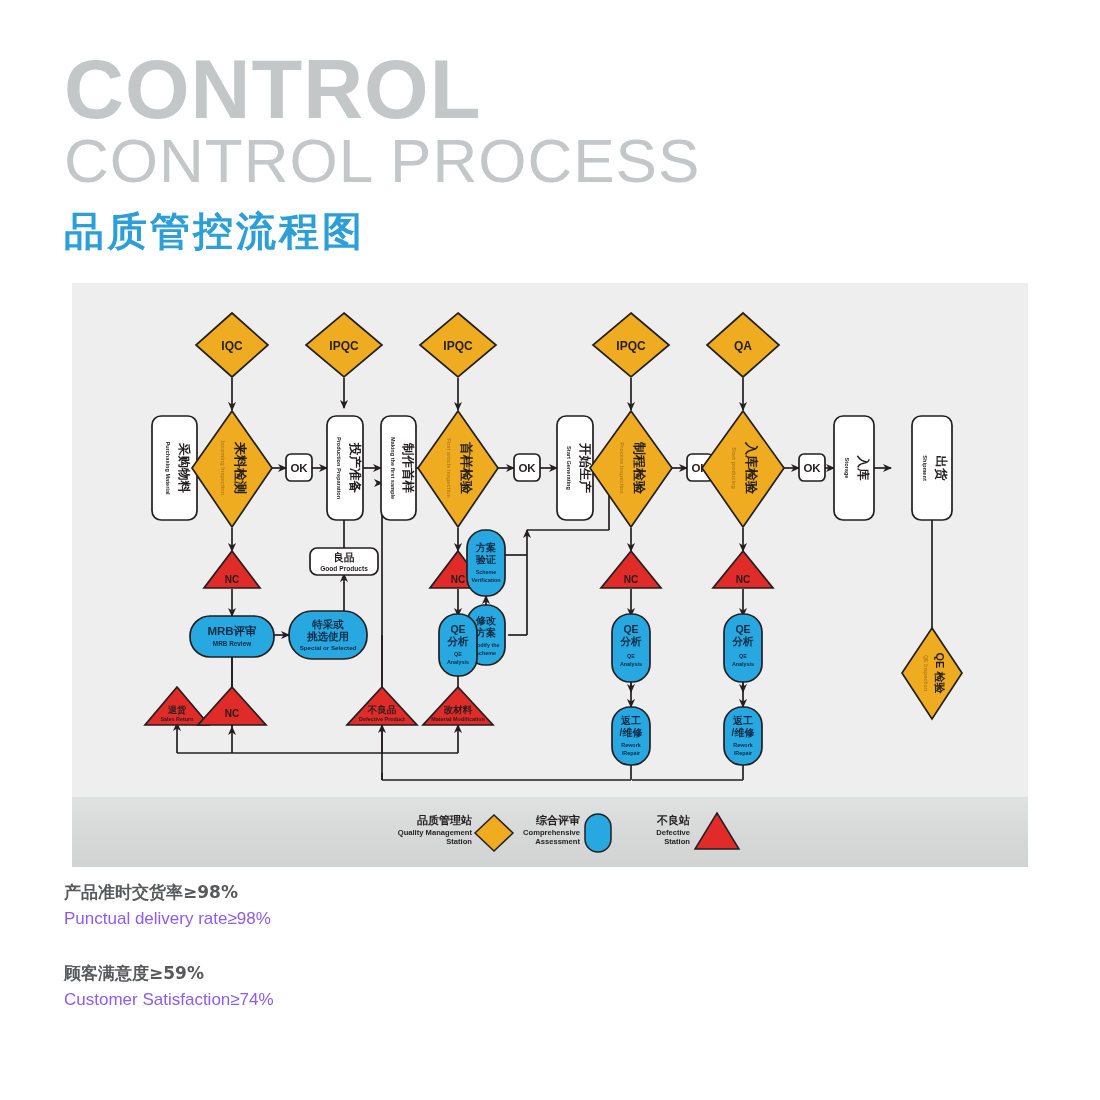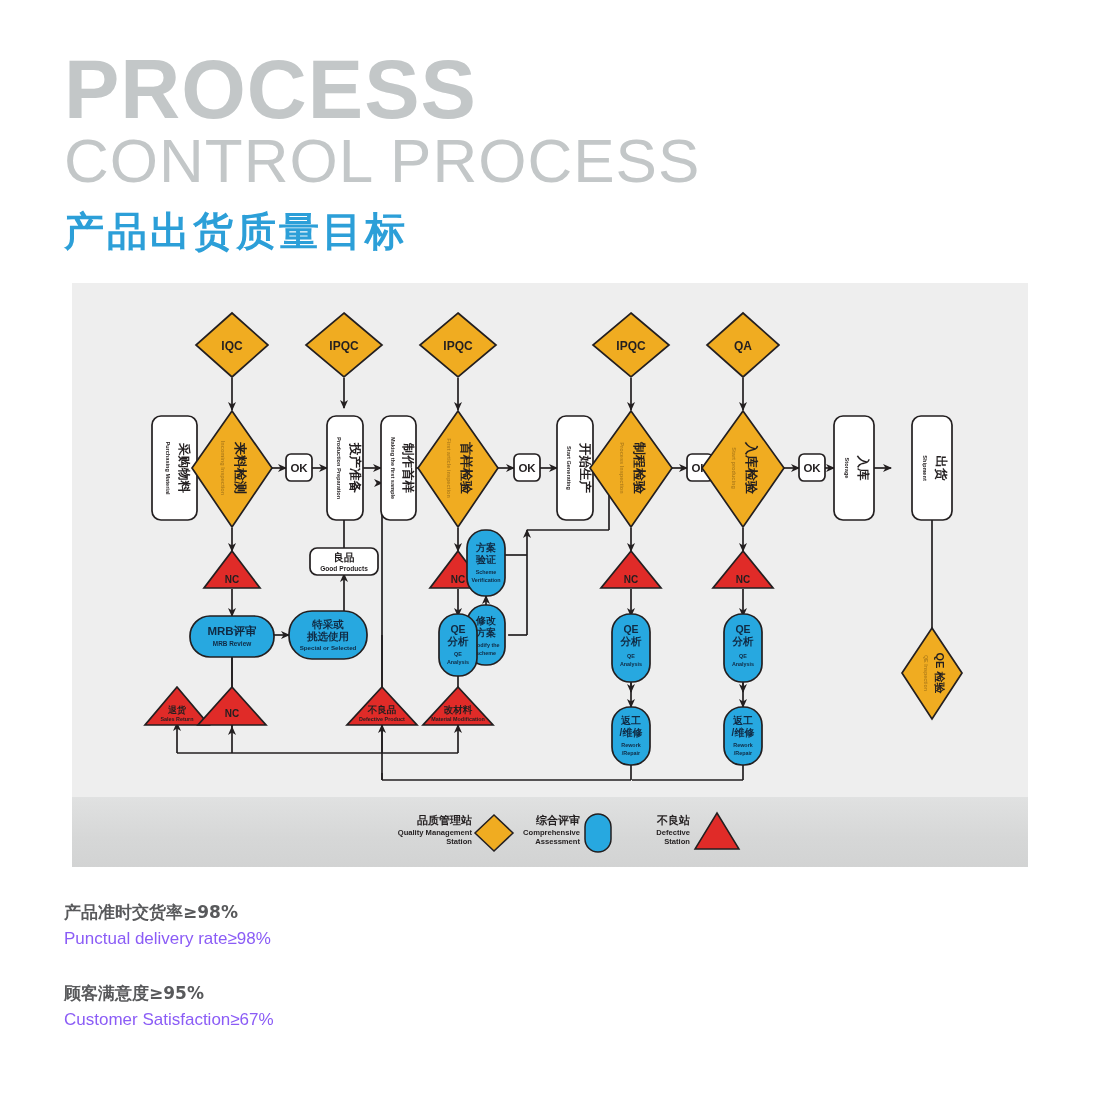--- a/index.html
+++ b/index.html
@@ -21,32 +21,32 @@
     font-size:40px;font-weight:bold;color:#2c9fd8;letter-spacing:3px;
     margin-top:12px;font-family:"DejaVu Sans",sans-serif;
   }
   #diagram-panel{position:absolute;left:72px;top:283px;width:956px;height:514px;background:#eeeeee;}
   #legend-band{position:absolute;left:72px;top:797px;width:956px;height:70px;
     background:linear-gradient(180deg,#e0e1e1 0%,#d6d7d7 60%,#d2d3d3 100%);}
   #flow-svg{position:absolute;left:72px;top:283px;}
   #legend-svg{position:absolute;left:72px;top:797px;}
   #footer{position:absolute;left:64px;top:880px;width:980px;}
   .foot-col{display:inline-block;vertical-align:top;}
-  .foot-col.a{width:375px;margin-top:20px;}
+  .foot-col.a{width:375px;}
   .foot-cn{font-size:17px;color:#58595b;font-family:"DejaVu Sans",sans-serif;font-weight:bold;line-height:1.5;}
   .foot-en{font-size:17px;color:#8b5cf6;font-family:"Liberation Sans",sans-serif;line-height:1.5;}
   .foot-gap{height:30px;}
 </style>
 </head>
 <body>
 
 <div id="title-block">
-  <div class="t-main">PROCESS</div>
+  <div class="t-main">CONTROL</div>
   <div class="t-sub">CONTROL PROCESS</div>
-  <div class="t-cn">产品出货质量目标</div>
+  <div class="t-cn">品质管控流程图</div>
 </div>
 
 <div id="diagram-panel"></div>
 <div id="legend-band"></div>
 
 <svg id="flow-svg" width="956" height="514" viewBox="0 0 956 514">
   <defs>
     <marker id="arw" markerWidth="9" markerHeight="9" refX="8" refY="4" orient="auto" markerUnits="userSpaceOnUse">
       <path d="M0,0 L9,4 L0,8 L2.6,4 z" fill="#231f20"></path>
     </marker>
@@ -368,16 +368,16 @@
     <text x="618" y="47" text-anchor="end" font-size="7.6" font-weight="bold" fill="#231f20">Station</text>
     <polygon points="645,16 667,52 623,52" fill="#E02B28" stroke="#231f20" stroke-width="1.5"></polygon>
   </g>
 </svg>
 
 <div id="footer">
   <div class="foot-col a">
     <div class="foot-cn">产品准时交货率≥98%</div>
     <div class="foot-en">Punctual delivery rate≥98%</div>
     <div class="foot-gap"></div>
-    <div class="foot-cn">顾客满意度≥95%</div>
-    <div class="foot-en">Customer Satisfaction≥67%</div>
+    <div class="foot-cn">顾客满意度≥59%</div>
+    <div class="foot-en">Customer Satisfaction≥74%</div>
   </div>
 </div>
 
 </body></html>

